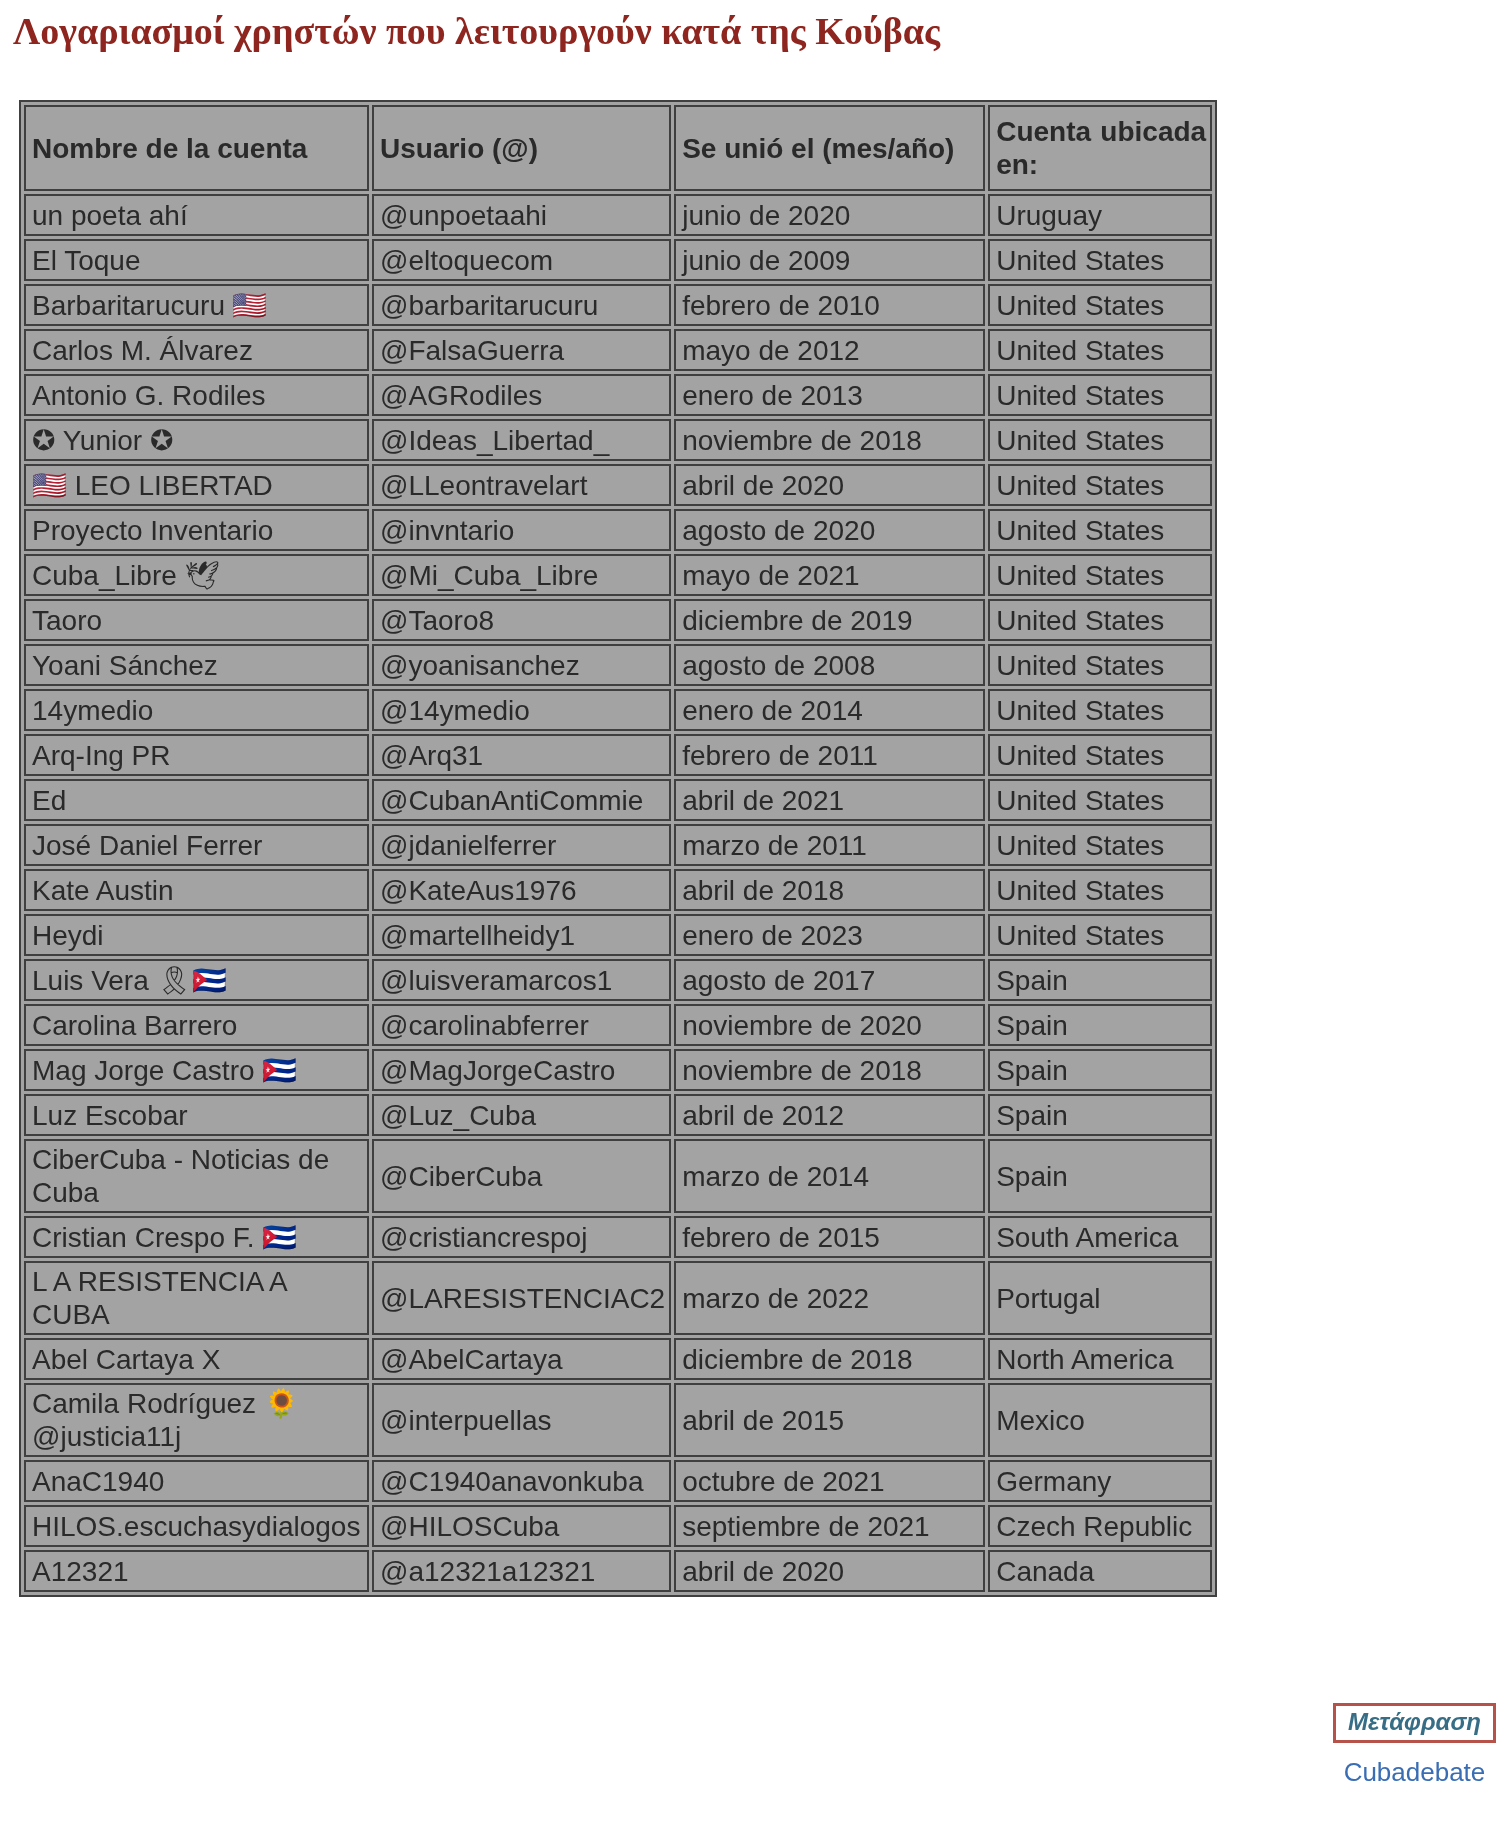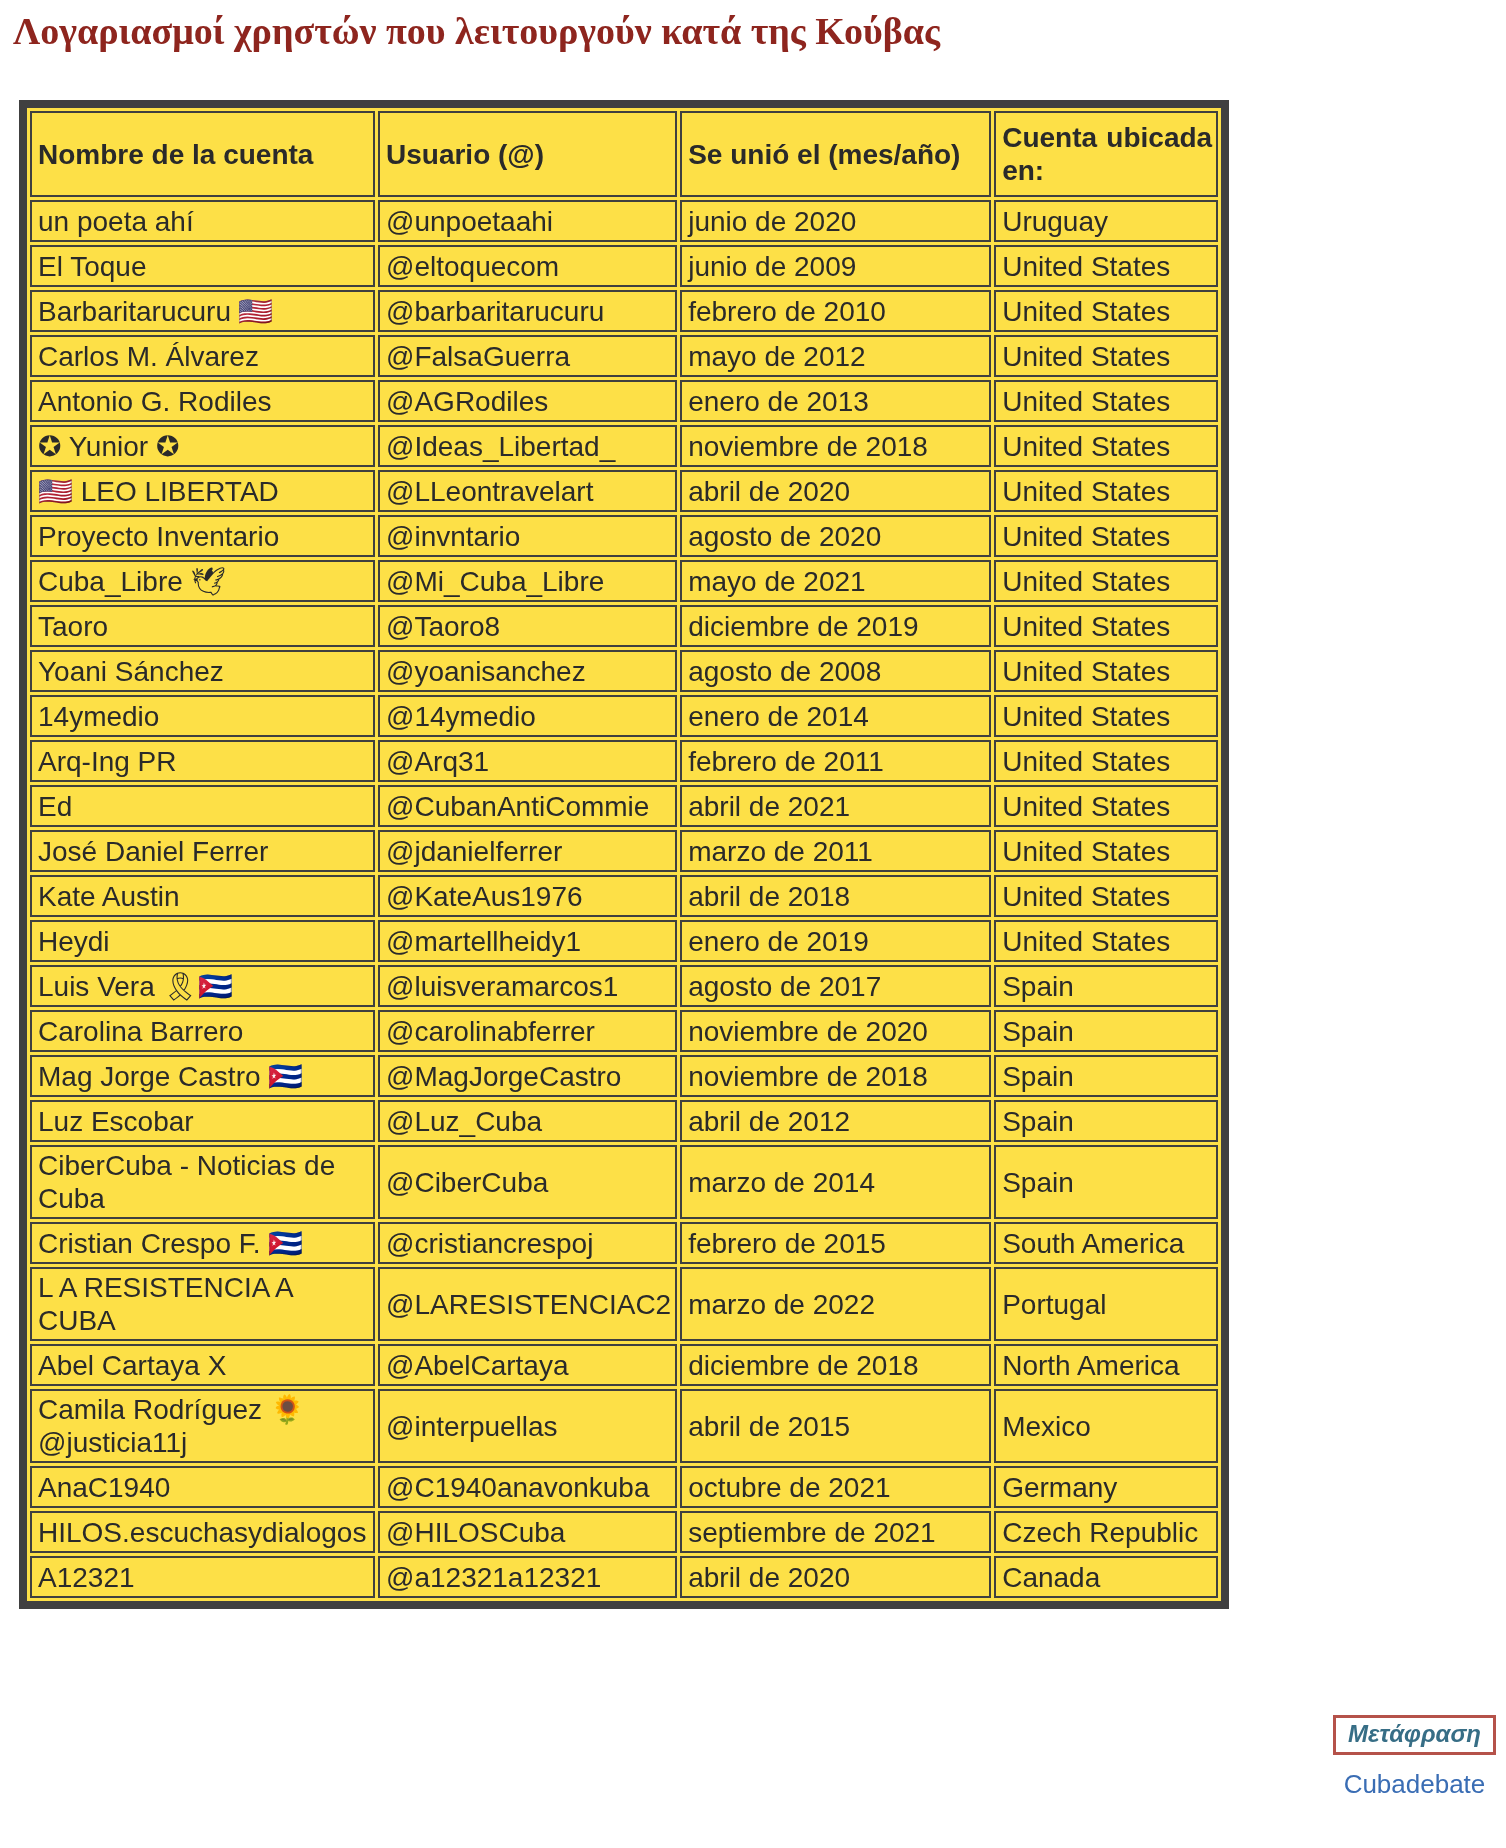--- a/index.html
+++ b/index.html
@@ -18,24 +18,24 @@
     margin: 10px 16px 0 13px;
     font-family: "Liberation Serif", serif;
     font-weight: bold;
     font-size: 38px;
     line-height: 42px;
     color: #8e251e;
   }
   table.accounts {
     border-collapse: separate;
     border-spacing: 3px;
-    border: 8px solid #404040;
+    border: 2px solid #404040;
     margin: 48px 0 0 19px;
     table-layout: fixed;
-    background: #fde047;
+    background: #a3a3a3;
   }
   table.accounts col.c1 { width: 345px; }
   table.accounts col.c2 { width: 292px; }
   table.accounts col.c3 { width: 311px; }
   table.accounts col.c4 { width: 224px; }
   table.accounts th,
   table.accounts td {
     box-sizing: border-box;
     border: 2px solid #3f3f3f;
     font-size: 28px;
@@ -208,21 +208,21 @@
   </tr>
       <tr>
     <td>Kate Austin</td>
     <td>@KateAus1976</td>
     <td>abril de 2018</td>
     <td>United States</td>
   </tr>
       <tr>
     <td>Heydi</td>
     <td>@martellheidy1</td>
-    <td>enero de 2019</td>
+    <td>enero de 2023</td>
     <td>United States</td>
   </tr>
       <tr>
     <td>Luis Vera 🎗🇨🇺</td>
     <td>@luisveramarcos1</td>
     <td>agosto de 2017</td>
     <td>Spain</td>
   </tr>
       <tr>
     <td>Carolina Barrero</td>

